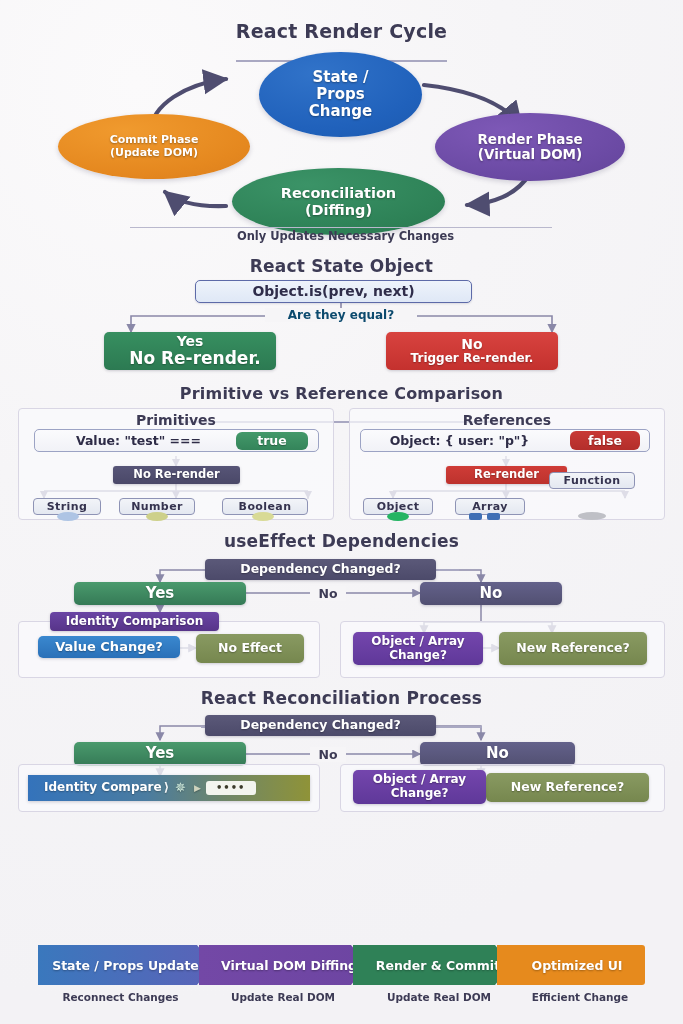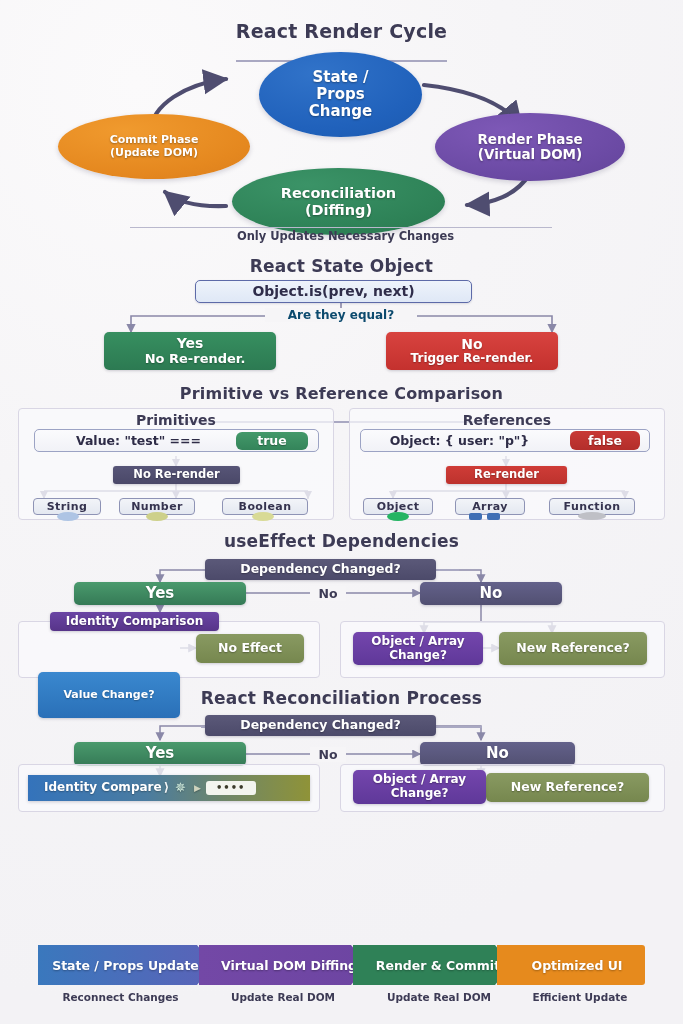--- a/index.html
+++ b/index.html
@@ -247,21 +247,21 @@
   <div class="sec-title" style="top:256px;font-size:17px;">
     <span>React State Object</span>
   </div>
 
   <div class="box pale" style="left:195px;top:280px;width:277px;height:23px;font-size:14px;">Object.is(prev, next)</div>
 
   <div class="label-eq" style="left:265px;top:308px;width:152px;text-align:center;background:#f6f5f7;">Are they equal?</div>
 
   <div class="box stack" style="left:104px;top:332px;width:172px;height:38px;background:linear-gradient(180deg,#378f60 0%,#2c7a52 100%);font-size:14px;">
     <span>Yes</span>
-    <span style="font-size:13px;margin-left:10px;">No Re-render.</span>
+    <span style="font-size:17px;margin-left:10px;">No Re-render.</span>
   </div>
 
   <div class="box stack" style="left:386px;top:332px;width:172px;height:38px;background:linear-gradient(180deg,#d8433f 0%,#c4312e 100%);font-size:14px;">
     <span>No</span>
     <span style="font-size:12px;">Trigger Re-render.</span>
   </div>
 
   <div class="sec-title" style="top:384px;font-size:16px;">
     <span>Primitive vs Reference Comparison</span>
   </div>
@@ -303,41 +303,41 @@
     <span>Object</span>
   </div>
   <div class="blob" style="left:387px;top:512px;width:22px;height:9px;background:#25b463;"></div>
 
   <div class="chip" style="left:455px;top:498px;width:70px;height:17px;font-size:11px;">
     <span>Array</span>
   </div>
   <div class="sq" style="left:469px;top:513px;width:13px;height:7px;background:#3f6fb5;"></div>
   <div class="sq" style="left:487px;top:513px;width:13px;height:7px;background:#3f6fb5;"></div>
 
-  <div class="chip" style="left:549px;top:498px;width:86px;height:17px;font-size:11px;">
+  <div class="chip" style="left:549px;top:472px;width:86px;height:17px;font-size:11px;">
     <span>Function</span>
   </div>
   <div class="blob" style="left:578px;top:512px;width:28px;height:8px;background:#bfc0c6;"></div>
 
   <div class="sec-title" style="top:531px;font-size:17px;">
     <span>useEffect Dependencies</span>
   </div>
 
   <div class="box" style="left:205px;top:559px;width:231px;height:21px;background:linear-gradient(180deg,#5b5979 0%,#4c4a6a 100%);font-size:12.5px;border-radius:4px;">Dependency Changed?</div>
 
   <div class="box" style="left:74px;top:582px;width:172px;height:23px;background:linear-gradient(180deg,#4a9a6d 0%,#357a56 100%);font-size:15px;">Yes</div>
   <div class="box" style="left:420px;top:582px;width:142px;height:23px;background:linear-gradient(180deg,#63618a 0%,#525072 100%);font-size:15px;">No</div>
   <div class="label-no" style="left:310px;top:586px;width:36px;text-align:center;background:#f6f5f7;">No</div>
 
   <div class="panel" style="left:18px;top:621px;width:302px;height:57px;"></div>
   <div class="panel" style="left:340px;top:621px;width:325px;height:57px;"></div>
 
   <div class="box" style="left:50px;top:612px;width:169px;height:19px;background:linear-gradient(180deg,#6a45a4 0%,#573489 100%);font-size:12px;border-radius:4px;">Identity Comparison</div>
 
-  <div class="box" style="left:38px;top:672px;width:142px;height:46px;background:linear-gradient(180deg,#3a88cf 0%,#2a70b8 100%);font-size:11px;">Value Change?</div>
+  <div class="box" style="left:38px;top:636px;width:142px;height:22px;background:linear-gradient(180deg,#3a88cf 0%,#2a70b8 100%);font-size:13px;">Value Change?</div>
   <div class="box" style="left:196px;top:634px;width:108px;height:29px;background:linear-gradient(180deg,#899a62 0%,#76874e 100%);font-size:12.5px;">No Effect</div>
 
   <div class="box stack" style="left:353px;top:632px;width:130px;height:33px;background:linear-gradient(180deg,#7446ad 0%,#5f3899 100%);font-size:12px;">
     <span>Object / Array</span>
     <span>Change?</span>
   </div>
   <div class="box" style="left:499px;top:632px;width:148px;height:33px;background:linear-gradient(180deg,#899a62 0%,#76874e 100%);font-size:12.5px;">New Reference?</div>
 
   <div class="sec-title" style="top:688px;font-size:17px;">
     <span>React Reconciliation Process</span>
@@ -378,16 +378,16 @@
     </div>
     <div class="chev" style="flex:1 1 auto;background:linear-gradient(90deg,#e68a1d 0%,#e68a1d 100%);padding-left:12px;">
       <span>Optimized UI</span>
     </div>
   </div>
 
   <div class="chev-caps" style="top:991px;padding:0 38px;">
     <div class="chev-cap" style="flex:0 0 165px;">Reconnect Changes</div>
     <div class="chev-cap" style="flex:0 0 160px;">Update Real DOM</div>
     <div class="chev-cap" style="flex:0 0 152px;">Update Real DOM</div>
-    <div class="chev-cap" style="flex:1 1 auto;">Efficient Update</div>
+    <div class="chev-cap" style="flex:1 1 auto;">Efficient Change</div>
   </div>
 
 </div>
 
 </body></html>

